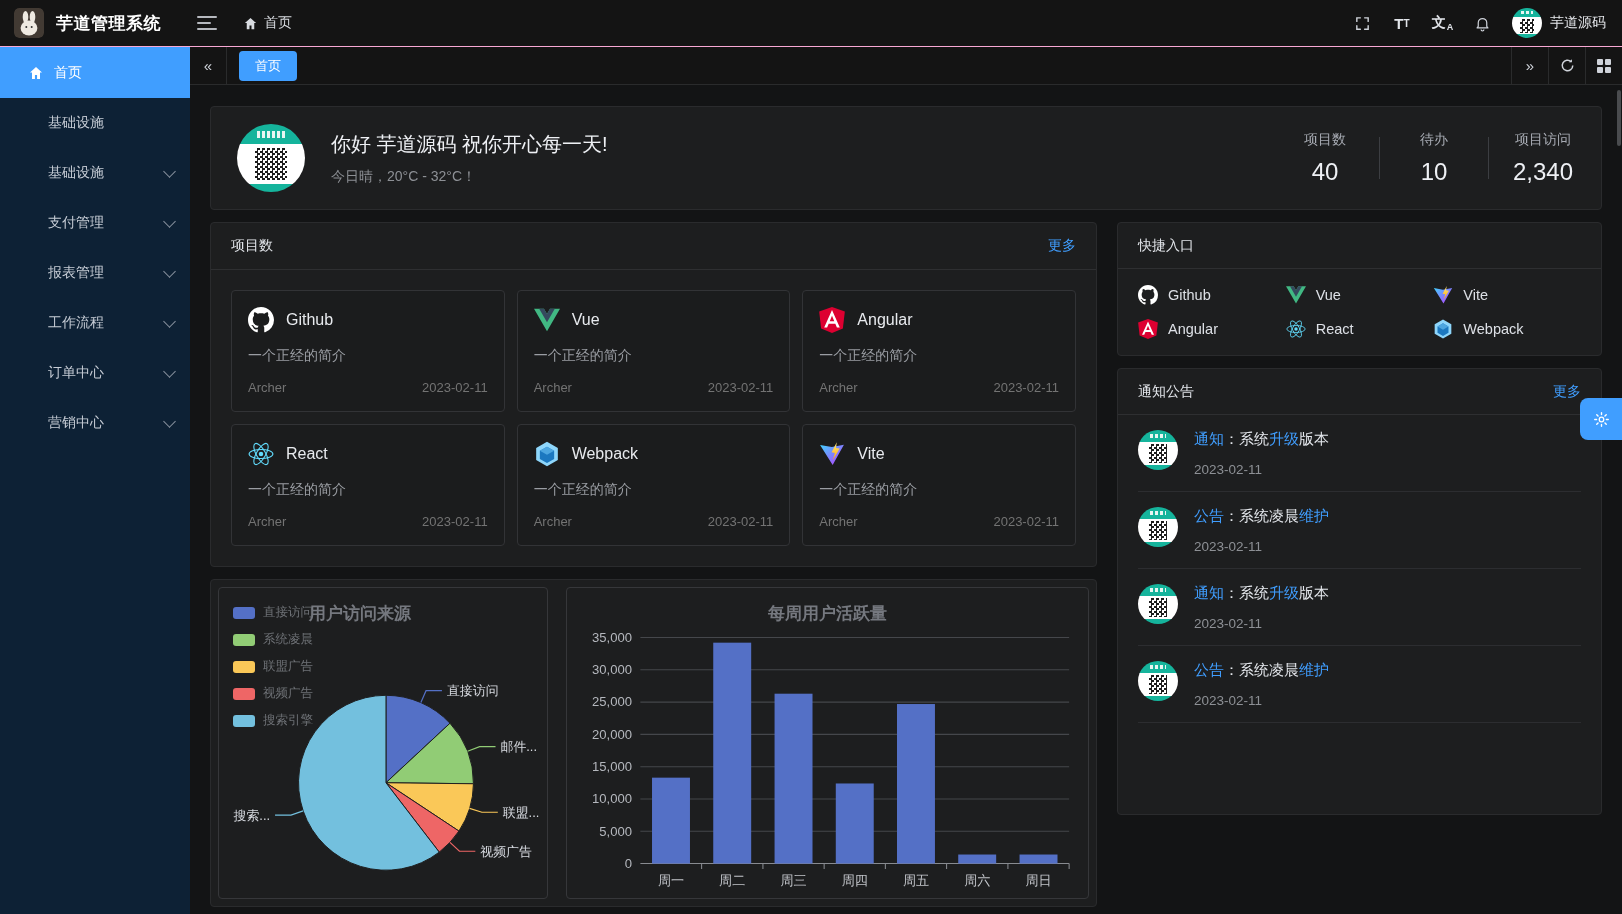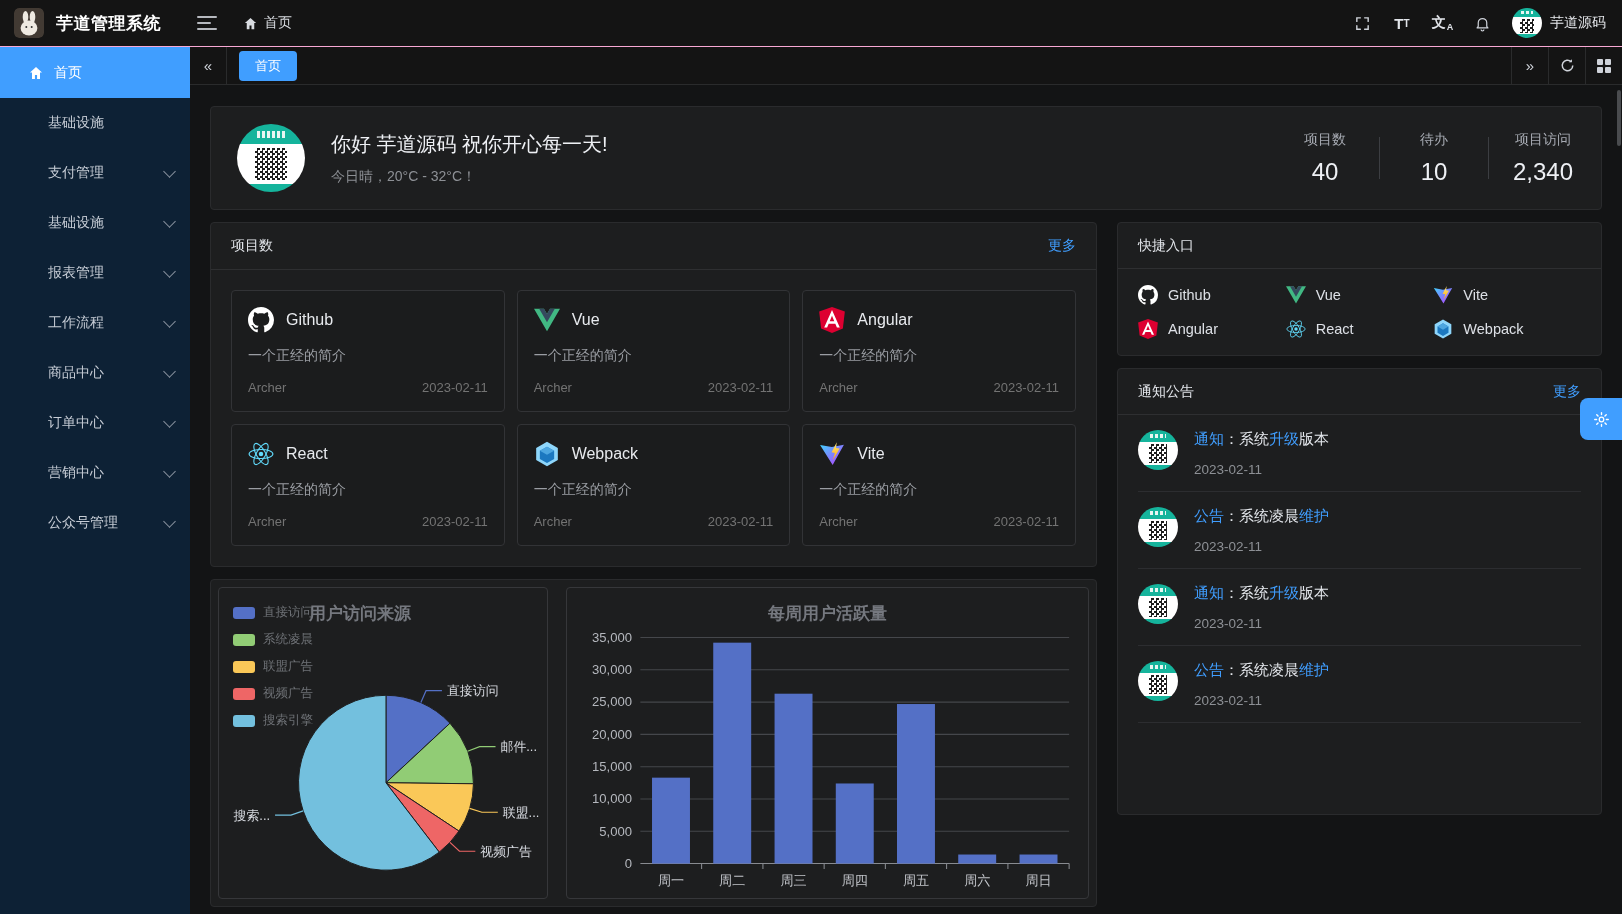--- a/index.html
+++ b/index.html
@@ -185,56 +185,46 @@
     <span class="mi-label">首页</span>
 
   </div>
   <div class="menu-item  ">
 
     <span class="mi-label">基础设施</span>
 
   </div>
   <div class="menu-item  ">
 
+    <span class="mi-label">基础设施</span>
+    <i class="chev"></i>
+  </div>
+  <div class="menu-item  ">
+
     <span class="mi-label">支付管理</span>
     <i class="chev"></i>
   </div>
   <div class="menu-item  ">
 
-    <span class="mi-label">基础设施</span>
-    <i class="chev"></i>
-  </div>
-  <div class="menu-item  ">
-
     <span class="mi-label">报表管理</span>
     <i class="chev"></i>
   </div>
   <div class="menu-item  ">
 
     <span class="mi-label">工作流程</span>
     <i class="chev"></i>
   </div>
   <div class="menu-item  ">
 
-    <span class="mi-label">商品中心</span>
-    <i class="chev"></i>
-  </div>
-  <div class="menu-item  ">
-
     <span class="mi-label">订单中心</span>
     <i class="chev"></i>
   </div>
   <div class="menu-item  ">
 
     <span class="mi-label">营销中心</span>
-    <i class="chev"></i>
-  </div>
-  <div class="menu-item  ">
-
-    <span class="mi-label">公众号管理</span>
     <i class="chev"></i>
   </div>
     </div>
   </aside>
 
 <div class="tabbar">
   <div class="tb-btn tb-left">«</div>
   <div class="tab">首页</div>
   <div class="tb-right">
     <div class="tb-btn">»</div>

